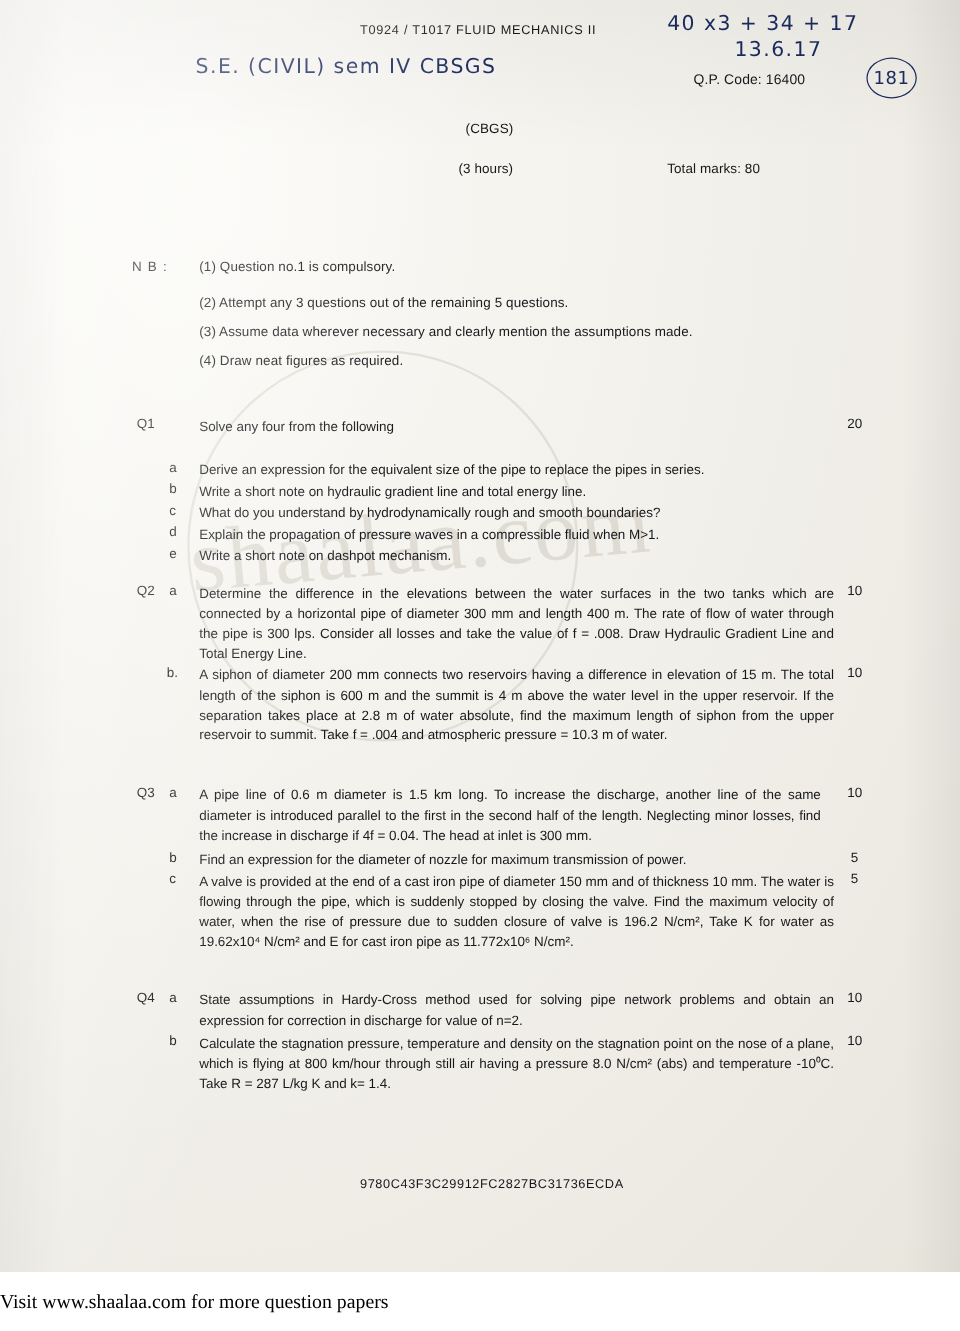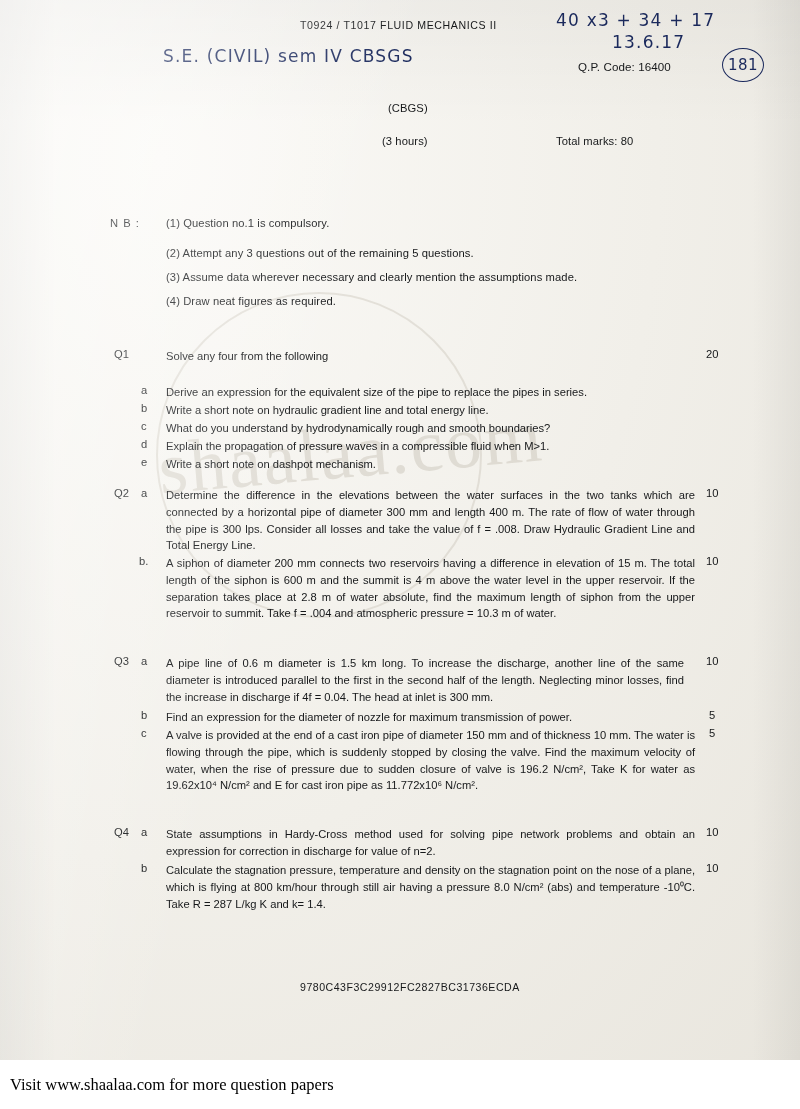--- a/index.html
+++ b/index.html
@@ -130,21 +130,20 @@
     width: 800px;
     height: 49px;
     background: #ffffff;
     display: flex;
     align-items: center;
   }
   #banner span {
     font-family: "Liberation Serif", serif;
     font-size: 16.5px;
     color: #000000;
-    padding-left: 10px;
   }
 </style>
 </head>
 <body>
 
 <div id="sheet">
 
   <div id="watermark">
     <div class="ring"></div>
     <div class="wm-text">shaalaa.com</div>

